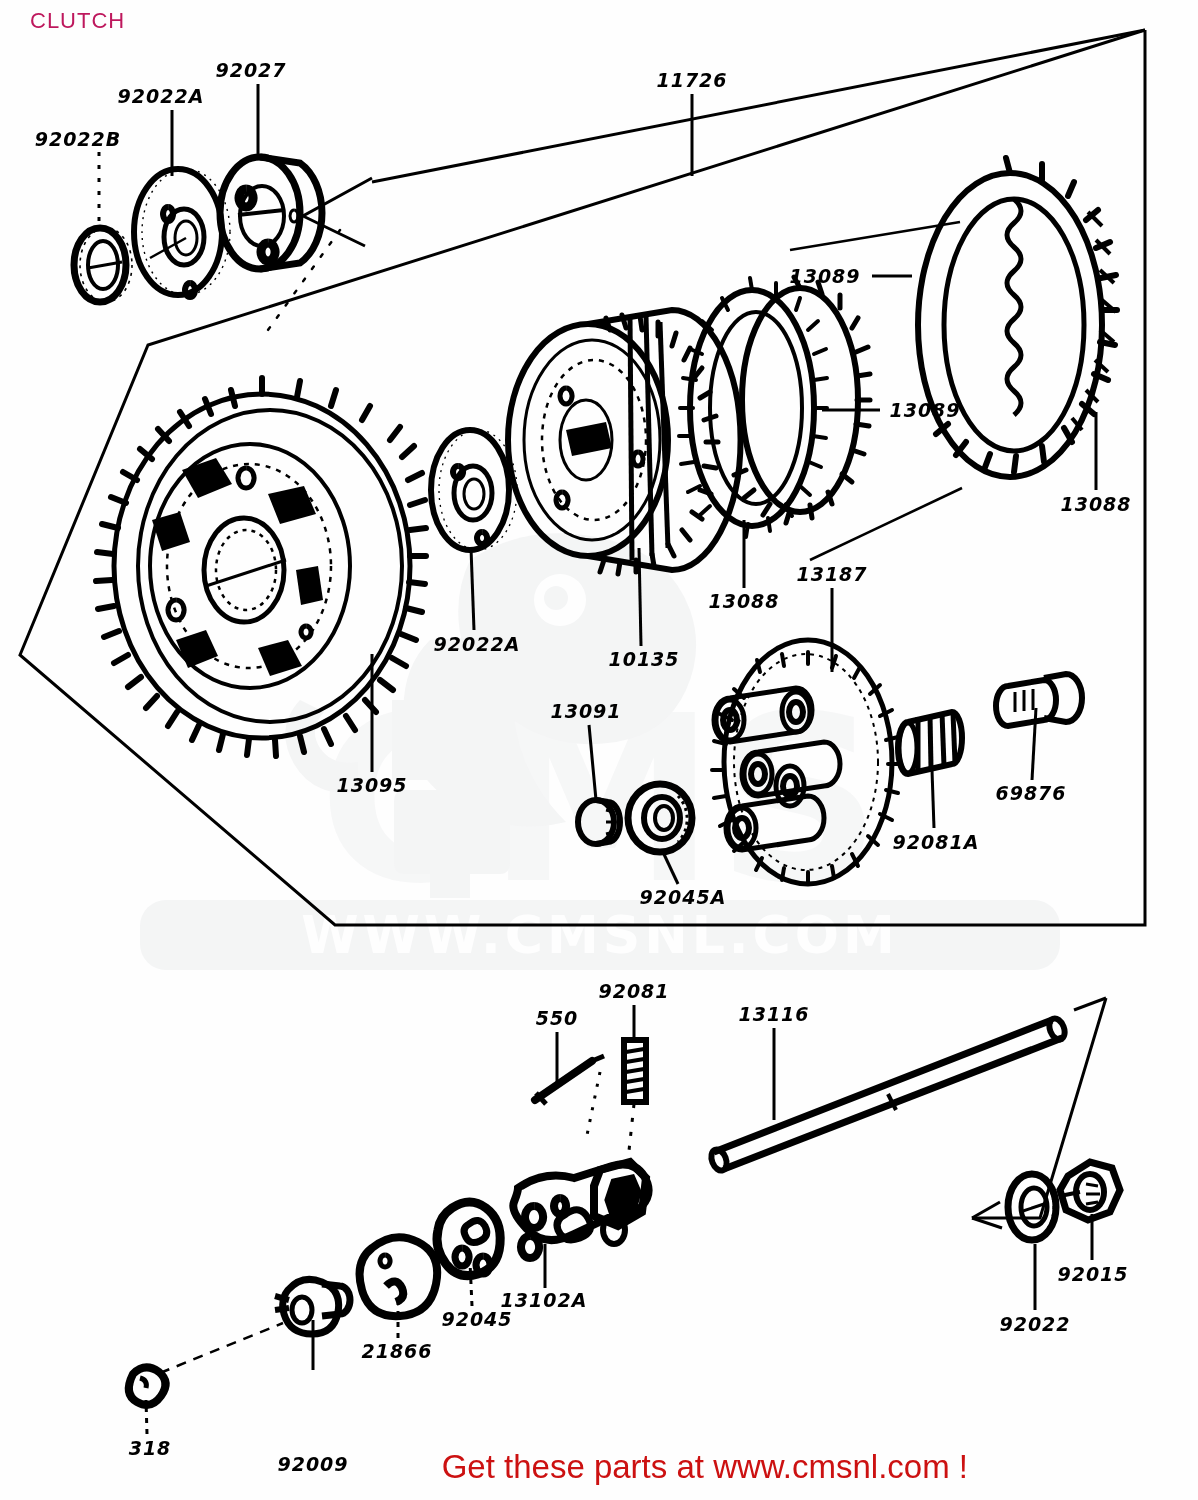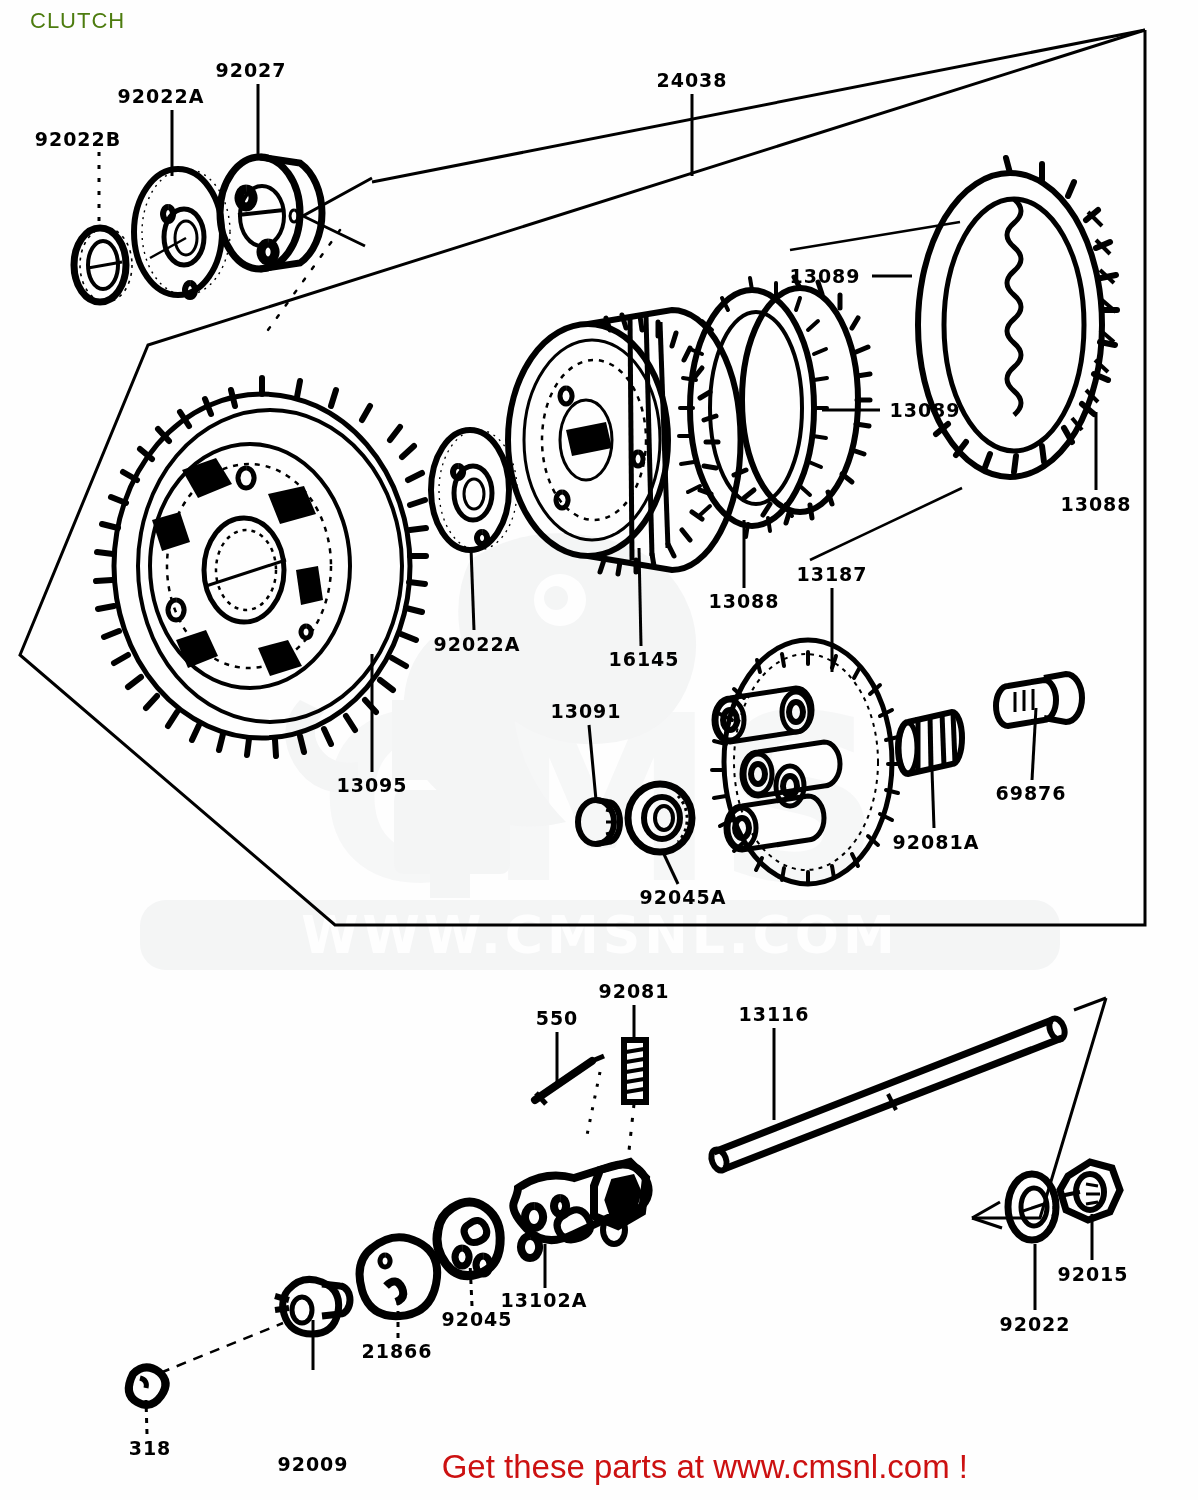--- a/index.html
+++ b/index.html
@@ -4,37 +4,38 @@
 <style>
   html,body{margin:0;padding:0;background:#fff;}
   body{
     width:1198px;height:1500px;position:relative;overflow:hidden;
     font-family:"Liberation Sans",sans-serif;
     background:#fefefe;
   }
   #stage{position:absolute;left:0;top:0;width:1198px;height:1500px;}
   #title{
     position:absolute;left:30px;top:8px;
-    font-size:22px;letter-spacing:1px;color:#4d7c0f;
+    font-size:22px;letter-spacing:1px;color:#be185d;
     font-family:"Liberation Sans",sans-serif;
   }
   #footer{
     position:absolute;left:0;top:1448px;width:968px;text-align:right;
     font-size:33px;color:#cc1111;font-family:"Liberation Sans",sans-serif;
     letter-spacing:0px;
   }
   .lbl{
     position:absolute;
     font-family:"DejaVu Sans",sans-serif;
     font-weight:700;
     font-size:19px;
     color:#000;
     white-space:nowrap;
     letter-spacing:1px;
     transform:translate(-50%,-50%);
+    font-style:italic;
   }
   svg.art{position:absolute;left:0;top:0;width:1198px;height:1500px;}
   .wm{opacity:.10;}
 </style>
 </head>
 <body>
 
 <div id="stage">
 
   <div id="title">CLUTCH</div>
@@ -582,27 +583,27 @@
 
       <path d="M1035 1310 L1035 1244"></path>
 
       <path d="M1092 1260 L1092 1214"></path>
     </g>
   </svg>
 
   <div class="lbl" style="left:78px;top:139px">92022B</div>
   <div class="lbl" style="left:161px;top:96px">92022A</div>
   <div class="lbl" style="left:251px;top:70px">92027</div>
-  <div class="lbl" style="left:692px;top:80px">24038</div>
+  <div class="lbl" style="left:692px;top:80px">11726</div>
   <div class="lbl" style="left:825px;top:276px">13089</div>
   <div class="lbl" style="left:925px;top:410px">13089</div>
   <div class="lbl" style="left:1096px;top:504px">13088</div>
   <div class="lbl" style="left:744px;top:601px">13088</div>
   <div class="lbl" style="left:832px;top:574px">13187</div>
-  <div class="lbl" style="left:644px;top:659px">16145</div>
+  <div class="lbl" style="left:644px;top:659px">10135</div>
   <div class="lbl" style="left:477px;top:644px">92022A</div>
   <div class="lbl" style="left:372px;top:785px">13095</div>
   <div class="lbl" style="left:586px;top:711px">13091</div>
   <div class="lbl" style="left:683px;top:897px">92045A</div>
   <div class="lbl" style="left:936px;top:842px">92081A</div>
   <div class="lbl" style="left:1031px;top:793px">69876</div>
   <div class="lbl" style="left:634px;top:991px">92081</div>
   <div class="lbl" style="left:557px;top:1018px">550</div>
   <div class="lbl" style="left:774px;top:1014px">13116</div>
   <div class="lbl" style="left:544px;top:1300px">13102A</div>

